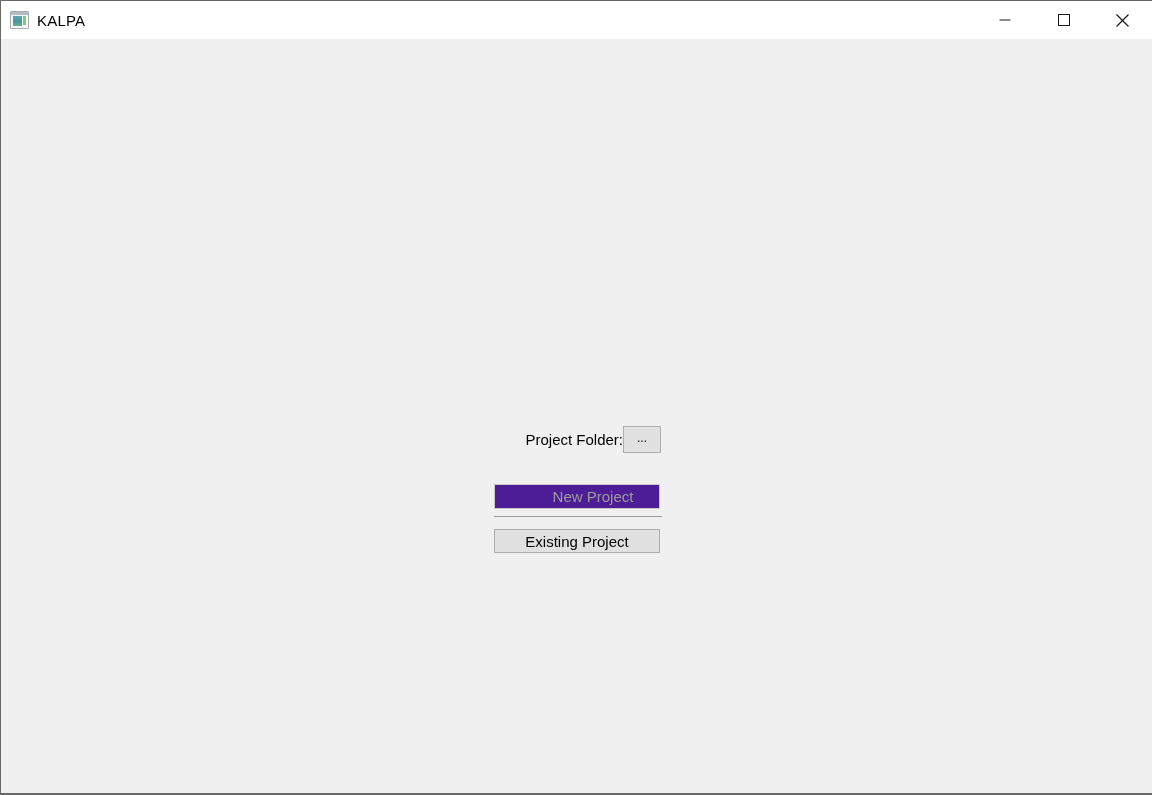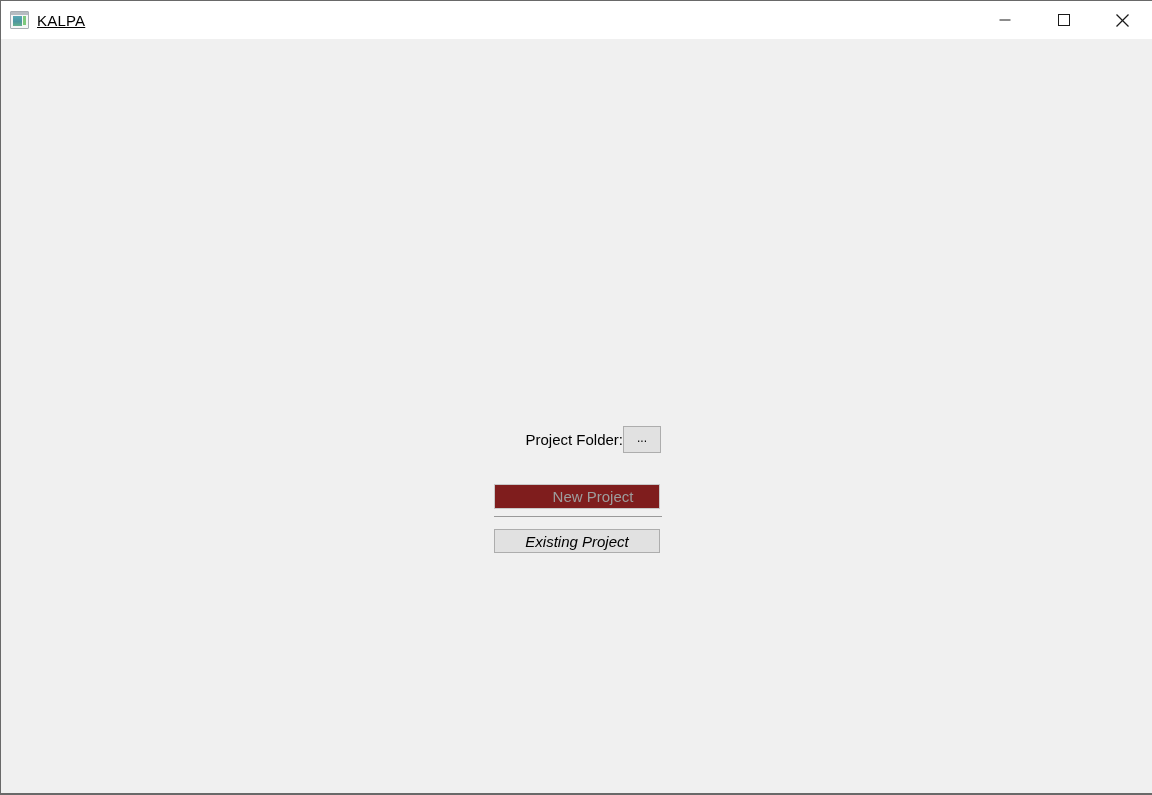--- a/index.html
+++ b/index.html
@@ -46,21 +46,20 @@
   .app-icon .icon-greenbar {
     position: absolute; right: 2px; top: 4px;
     width: 3px; height: 9px;
     background: #7dc87d;
   }
   .window-title {
     margin-left: 8px;
     font-size: 15px;
     color: #000000;
     letter-spacing: 0.2px;
-    text-decoration: underline;
   }
   .controls {
     margin-left: auto;
     display: flex;
     height: 100%;
   }
   .ctrl-btn {
     width: 59px;
     height: 100%;
     display: flex;
@@ -114,39 +113,38 @@
     position: absolute;
     left: 493px;
     width: 166px;
     font-family: "Liberation Sans", sans-serif;
     font-size: 15px;
     text-align: center;
   }
   .new-project-btn {
     top: 445px;
     height: 25px;
-    background: #7f1d1d;
+    background: #4c1d95;
     border: 1px solid #c8c8c8;
     color: #9d9d9d;
     padding-left: 32px;
   }
   .divider {
     position: absolute;
     top: 477px; left: 493px;
     width: 168px;
     height: 1px;
     background: #9a9a9a;
   }
   .existing-project-btn {
     top: 490px;
     height: 24px;
     background: #e1e1e1;
     border: 1px solid #adadad;
     color: #000000;
-    font-style: italic;
   }
 </style>
 </head>
 <body>
 
 <div class="window">
 
   <div class="titlebar">
     <div class="app-icon">
       <div class="icon-topstrip"></div>

